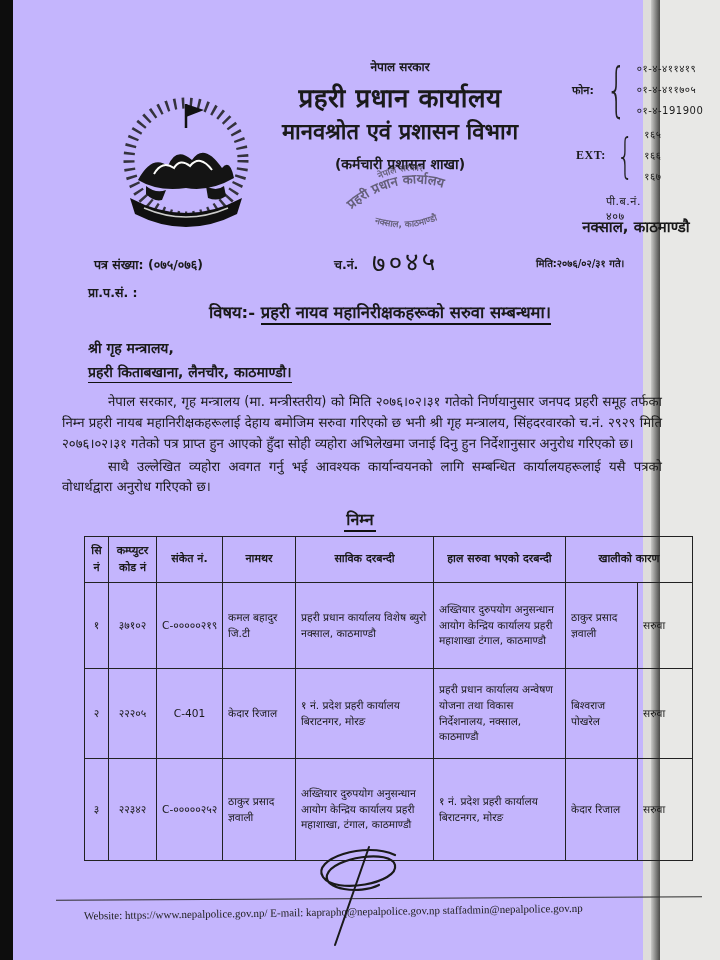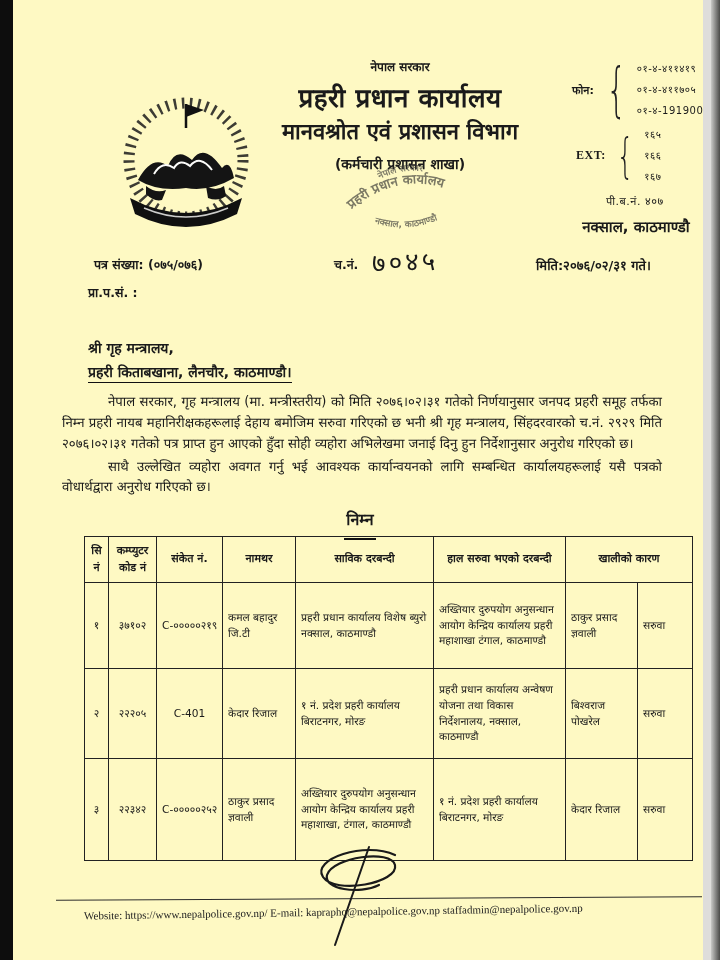--- a/index.html
+++ b/index.html
@@ -5,22 +5,22 @@
   * { margin:0; padding:0; box-sizing:border-box; }
   html,body { width:720px; height:960px; }
   body {
     font-family:"DejaVu Sans", sans-serif;
     background:#e8e8e6;
     color:#1a1a1a;
     position:relative;
     overflow:hidden;
   }
   .page {
-    position:absolute; left:0; top:0; width:720px; height:960px;
-    background:#fef9c3;
+    position:absolute; left:0; top:0; width:660px; height:960px;
+    background:#c4b5fd;
   }
   
   .edge-left  { position:absolute; left:0; top:0; width:13px; height:960px; background:#0d0d0d; }
   .edge-right { position:absolute; right:0; top:0; width:9px; height:960px;
                 background:linear-gradient(to right,#c9c9c7,#4a4a48); }
   .edge-right-soft { position:absolute; right:9px; top:0; width:8px; height:960px; background:#dedddb; }
 
   .abs { position:absolute; }
 
   
@@ -49,39 +49,39 @@
   .phone-label { font-size:11px; font-weight:bold; margin-right:2px; }
   .ext-label { font-family:"Liberation Serif", serif; font-size:12px; font-weight:bold; letter-spacing:.5px; }
   .pobox { left:606px; top:193px; font-size:11px; letter-spacing:.5px; }
   .hq-address { left:558px; top:216px; width:156px; text-align:center; font-size:15px; font-weight:bold; }
 
   
   .ref-letter-no { left:94px;  top:256px; font-size:12.5px; font-weight:bold; }
   .ref-chn       { left:334px; top:256px; font-size:12.5px; font-weight:bold; }
   .ref-chn-hand  { left:372px; top:243px; font-size:26px; font-family:"DejaVu Serif", serif;
                    transform:rotate(-2deg); letter-spacing:3px; font-weight:normal; }
-  .ref-date      { left:536px; top:256px; font-size:13px; font-weight:bold; }
+  .ref-date      { left:536px; top:256px; font-size:10px; font-weight:bold; }
   .ref-pps       { left:88px;  top:284px; font-size:12.5px; font-weight:bold; }
 
   
   .subject { left:120px; top:300px; width:520px; text-align:center; font-size:16.5px; font-weight:bold; }
   .subject .underl { border-bottom:2px solid #111; padding-bottom:1px; }
 
   
   .addr1 { left:88px; top:338px; font-size:14px; font-weight:bold; }
   .addr2 { left:88px; top:362px; font-size:14px; font-weight:bold; border-bottom:1.6px solid #111; padding-bottom:1px; }
 
   
   .body-text { left:62px; top:392px; width:600px; font-size:13.2px; line-height:1.58; text-align:justify; }
   .body-text p { text-indent:46px; }
   .body-text p + p { margin-top:2px; }
 
   
   .tbl-title { left:120px; top:508px; width:480px; text-align:center; font-size:16px; font-weight:bold; }
-  .tbl-title span { border-bottom:2px solid #111; padding:0 2px 9px; }
+  .tbl-title span { border-bottom:2px solid #111; padding:0 2px 1px; }
   table.transfer { position:absolute; left:84px; top:536px; width:608px;
                    border-collapse:collapse; table-layout:fixed; font-size:10.6px; }
   table.transfer th, table.transfer td {
     border:1.3px solid #222; padding:2px 5px; vertical-align:middle; line-height:1.5;
   }
   table.transfer th { font-weight:bold; font-size:11px; text-align:center; height:46px; }
   td.c-center { text-align:center; }
   tr.r1 td { height:86px; }
   tr.r2 td { height:90px; }
   tr.r3 td { height:102px; }
@@ -161,20 +161,24 @@
 
   <div class="abs pobox">पी.ब.नं. ४०७</div>
   <div class="abs hq-address">नक्साल, काठमाण्डौ</div>
 
   <div class="abs ref-letter-no">पत्र संख्या: (०७५/०७६)</div>
   <div class="abs ref-chn">च.नं.</div>
   <div class="abs ref-chn-hand">७०४५</div>
   <div class="abs ref-date">मिति:२०७६/०२/३१ गते।</div>
   <div class="abs ref-pps">प्रा.प.सं. :</div>
 
+  <div class="abs subject">
+    <span>विषय:-</span>
+    <span class="underl">प्रहरी नायव महानिरीक्षकहरूको सरुवा सम्बन्धमा।</span>
+  </div>
 
   <div class="abs addr1">श्री गृह मन्त्रालय,</div>
   <div class="abs addr2">प्रहरी किताबखाना, लैनचौर, काठमाण्डौ।</div>
 
   <div class="abs body-text">
     <p>नेपाल सरकार, गृह मन्त्रालय (मा. मन्त्रीस्तरीय) को मिति २०७६।०२।३१ गतेको निर्णयानुसार जनपद प्रहरी समूह तर्फका निम्न प्रहरी नायब महानिरीक्षकहरूलाई देहाय बमोजिम सरुवा गरिएको छ भनी श्री गृह मन्त्रालय, सिंहदरवारको च.नं. २९२९ मिति २०७६।०२।३१ गतेको पत्र प्राप्त हुन आएको हुँदा सोही व्यहोरा अभिलेखमा जनाई दिनु हुन निर्देशानुसार अनुरोध गरिएको छ।</p>
     <p>साथै उल्लेखित व्यहोरा अवगत गर्नु भई आवश्यक कार्यान्वयनको लागि सम्बन्धित कार्यालयहरूलाई यसै पत्रको वोधार्थद्वारा अनुरोध गरिएको छ।</p>
   </div>
 
   <div class="abs tbl-title">

